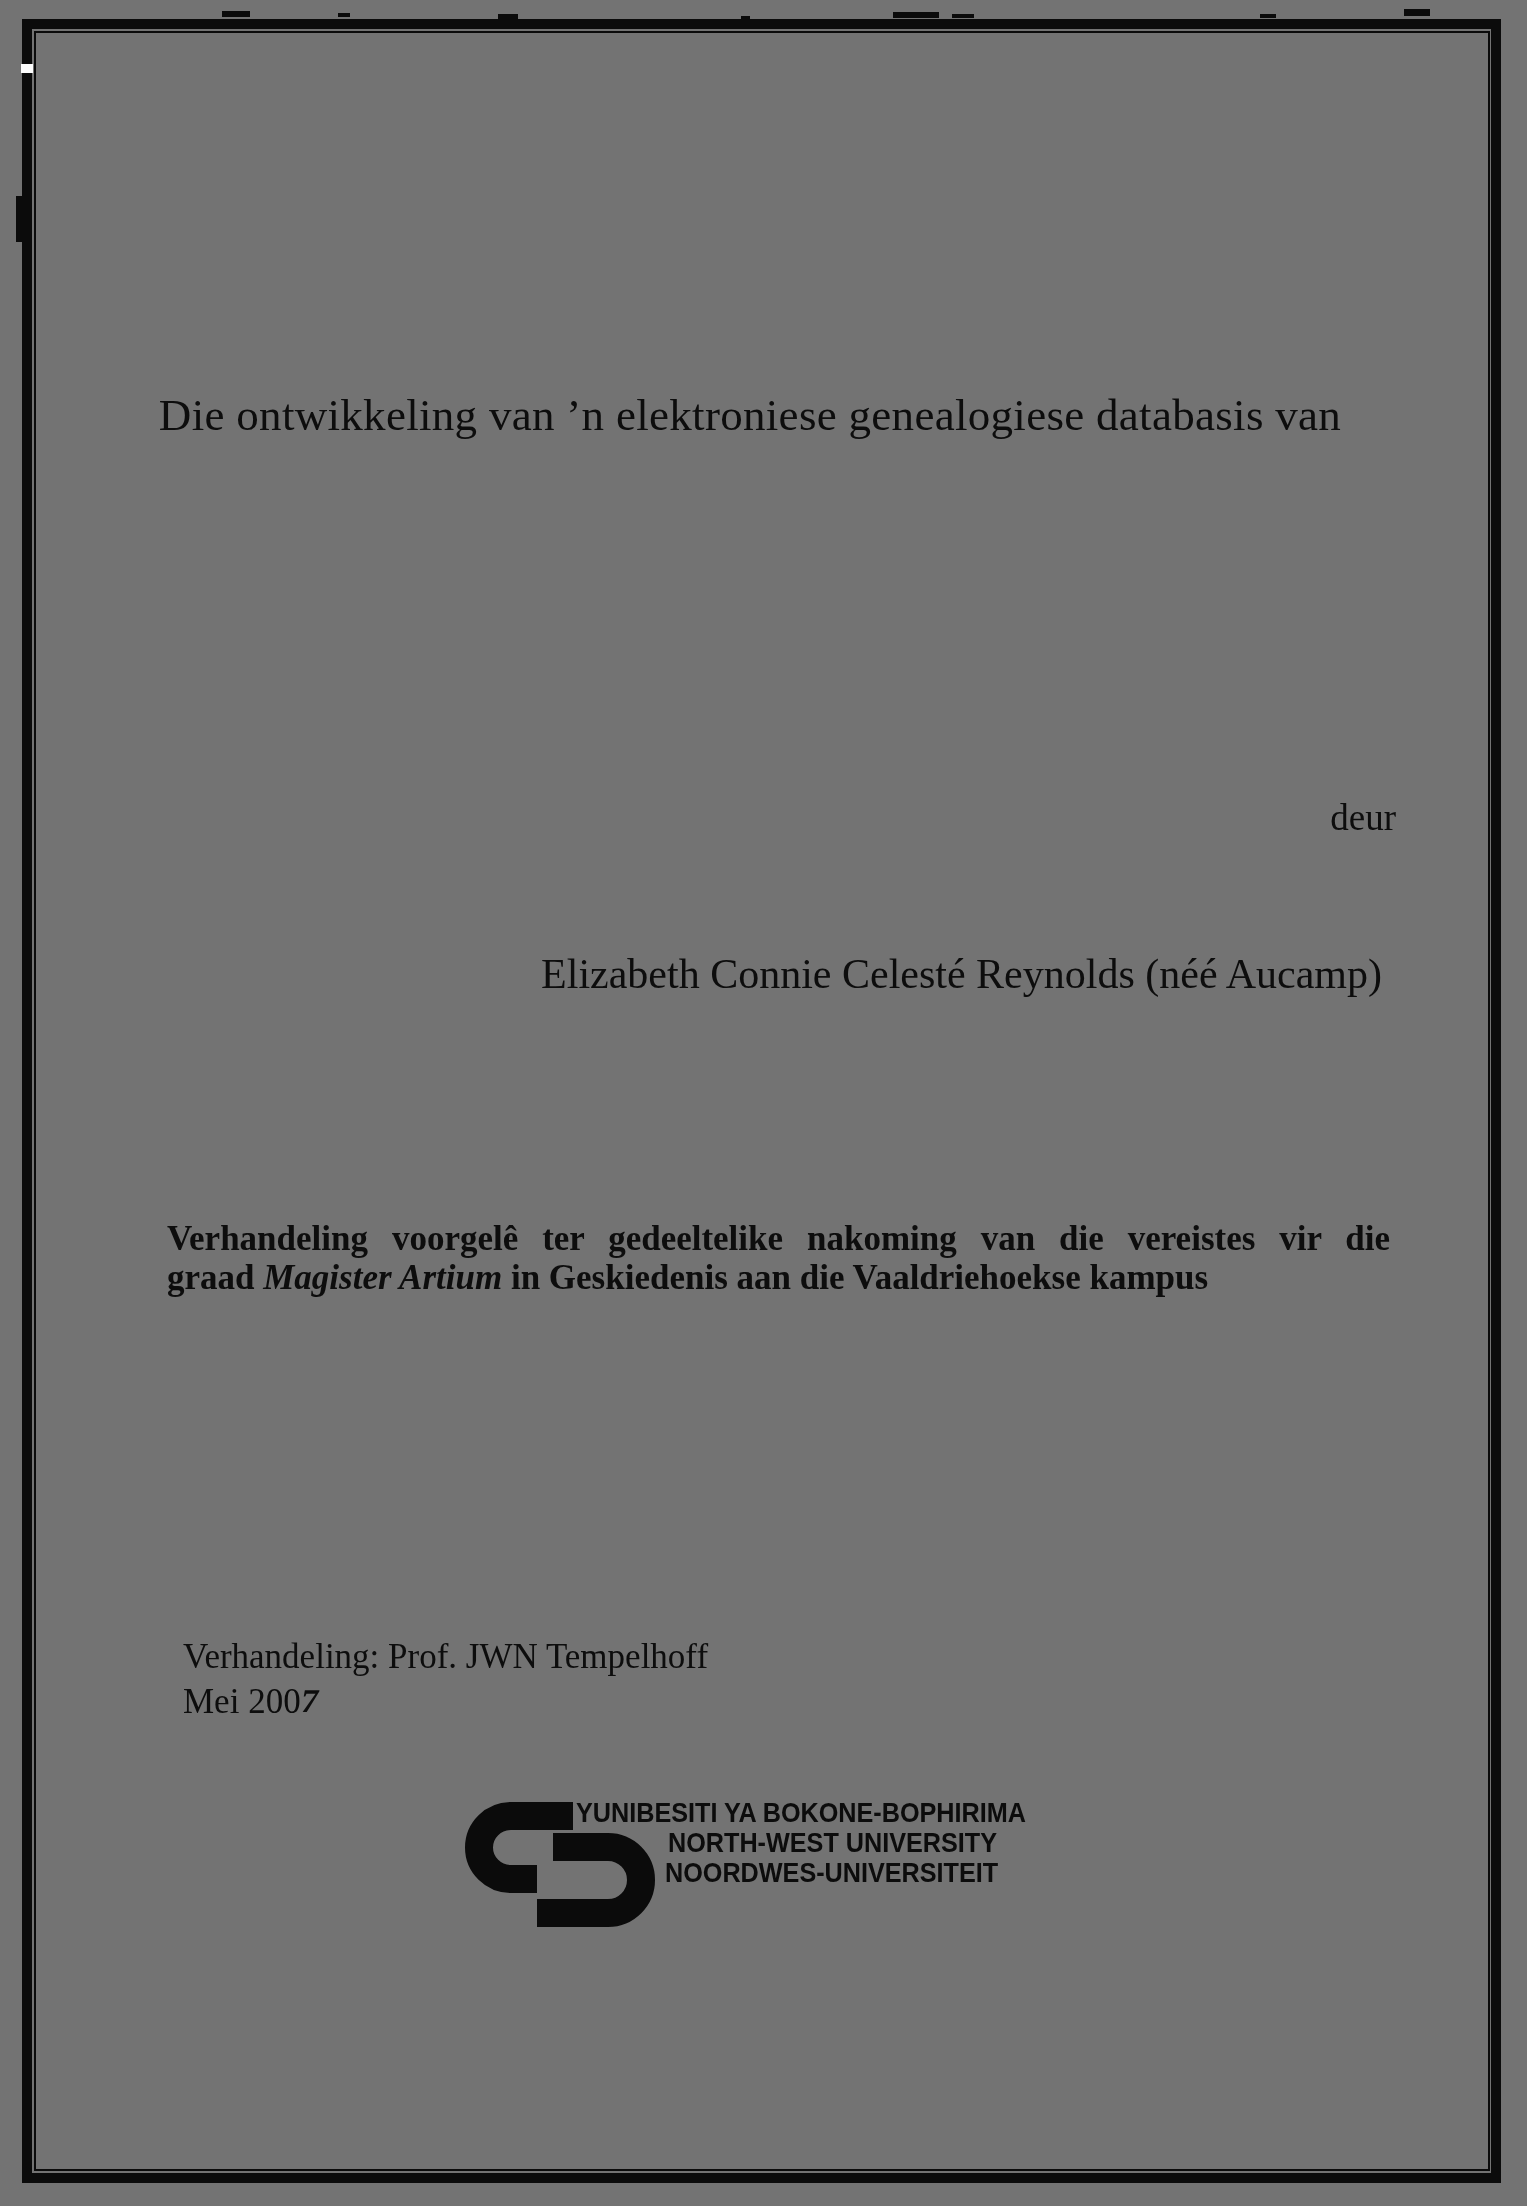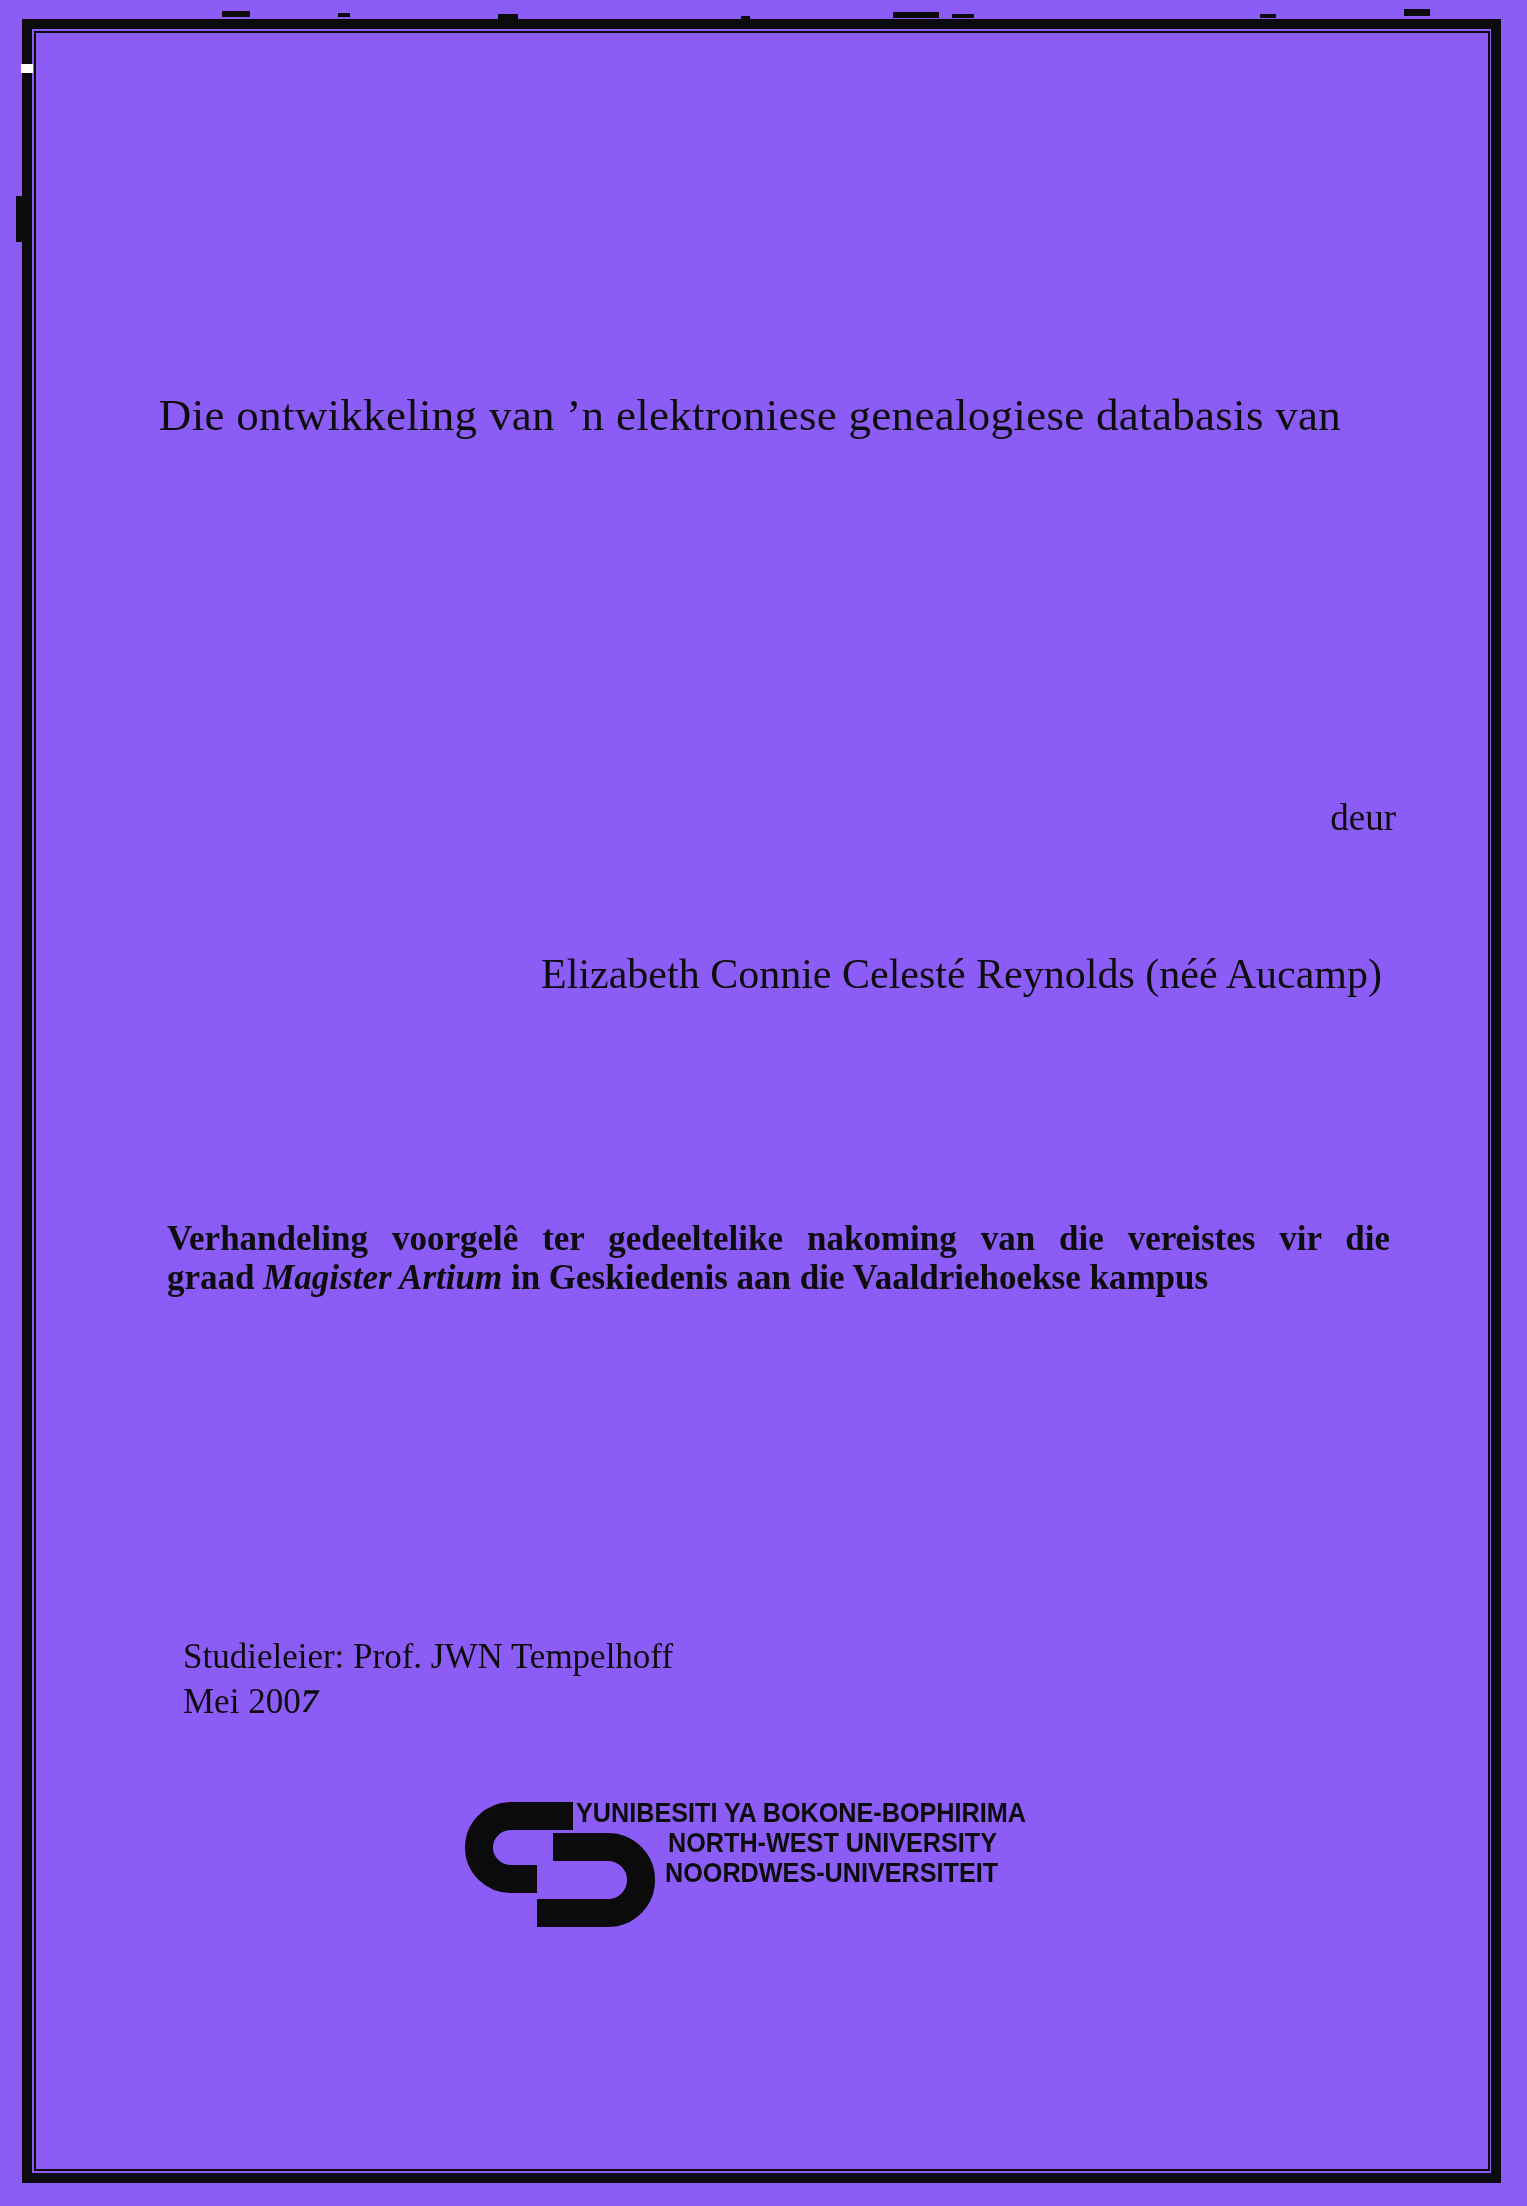--- a/index.html
+++ b/index.html
@@ -1,17 +1,17 @@
 <!DOCTYPE html>
 <html><head>
 <meta charset="utf-8">
 <style>
   html,body{margin:0;padding:0;background:#ffffff;}
   #page{
-    position:relative;width:1527px;height:2206px;background:#8b5cf6;
+    position:relative;width:1527px;height:2206px;background:#737373;
     font-family:"Liberation Serif", serif;color:#0d0d0d;overflow:hidden;
   }
   .abs{position:absolute;}
   
   .frame-outer{left:22px;top:19px;width:1479px;height:2164px;
     border:10px solid #0b0b0b;box-sizing:border-box;}
   .frame-inner{left:34px;top:31px;width:1456px;height:2140px;
     border:2px solid #0b0b0b;box-sizing:border-box;}
   .speck{background:#0b0b0b;}
   .notch{background:#fdfdfd;}
@@ -64,21 +64,21 @@
   <div class="abs byline">deur</div>
 
   <div class="abs author">Elizabeth Connie Celesté Reynolds (néé Aucamp)</div>
 
   <div class="abs statement">
     <div class="justified">Verhandeling voorgelê ter gedeeltelike nakoming van die vereistes vir die</div>
     <div><span>graad </span><span class="italic">Magister Artium</span><span> in Geskiedenis aan die Vaaldriehoekse kampus</span></div>
   </div>
 
   <div class="abs supervisor-block">
-    <div>Studieleier: Prof. JWN Tempelhoff</div>
+    <div>Verhandeling: Prof. JWN Tempelhoff</div>
     <div><span>Mei 200</span><span class="date-last">7</span></div>
   </div>
 
   <svg class="abs logo-mark" viewBox="0 0 200 130" aria-hidden="true">
     <path d="M110 16 H48 A32 31.5 0 0 0 48 79 H74" fill="none" stroke="#0b0b0b" stroke-width="28"></path>
     <path d="M90 47 H145 A33 33 0 0 1 145 113 H74" fill="none" stroke="#0b0b0b" stroke-width="28"></path>
   </svg>
 
   <div class="abs logo-text logo-l1">YUNIBESITI YA BOKONE-BOPHIRIMA</div>
   <div class="abs logo-text logo-l2">NORTH-WEST UNIVERSITY</div>

